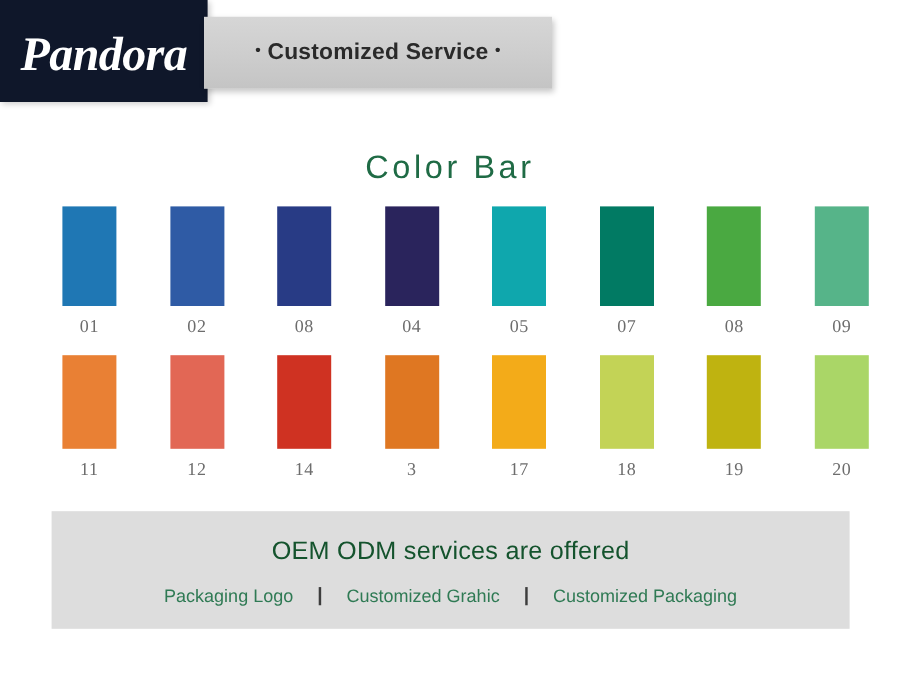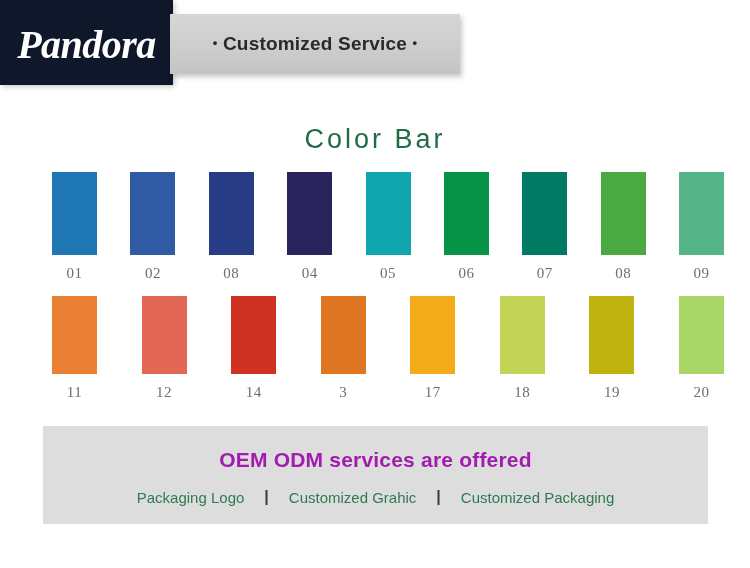--- a/index.html
+++ b/index.html
@@ -124,23 +124,23 @@
     top: 426px;
     width: 665px;
     height: 98px;
     background: #dddddd;
     display: flex;
     flex-direction: column;
     align-items: center;
     justify-content: center;
   }
   .promo-headline {
-    color: #a21caf;
+    color: #14532d;
     font-size: 21px;
-    font-weight: bold;
+    font-weight: normal;
     letter-spacing: 0.2px;
     margin-top: 4px;
   }
   .promo-sub {
     margin-top: 16px;
     display: flex;
     align-items: center;
     color: #2f7a54;
     font-size: 15px;
   }
@@ -187,24 +187,20 @@
       <div class="swatch-chip" style="background: rgb(40, 59, 133);"></div>
       <div class="swatch-label">08</div>
     </div>
     <div class="swatch-cell">
       <div class="swatch-chip" style="background: rgb(42, 36, 92);"></div>
       <div class="swatch-label">04</div>
     </div>
     <div class="swatch-cell">
       <div class="swatch-chip" style="background: rgb(15, 167, 173);"></div>
       <div class="swatch-label">05</div>
-    </div>
-    <div class="swatch-cell">
-      <div class="swatch-chip" style="background: rgb(6, 146, 71);"></div>
-      <div class="swatch-label">06</div>
     </div>
     <div class="swatch-cell">
       <div class="swatch-chip" style="background: rgb(1, 122, 99);"></div>
       <div class="swatch-label">07</div>
     </div>
     <div class="swatch-cell">
       <div class="swatch-chip" style="background: rgb(74, 169, 65);"></div>
       <div class="swatch-label">08</div>
     </div>
     <div class="swatch-cell">

